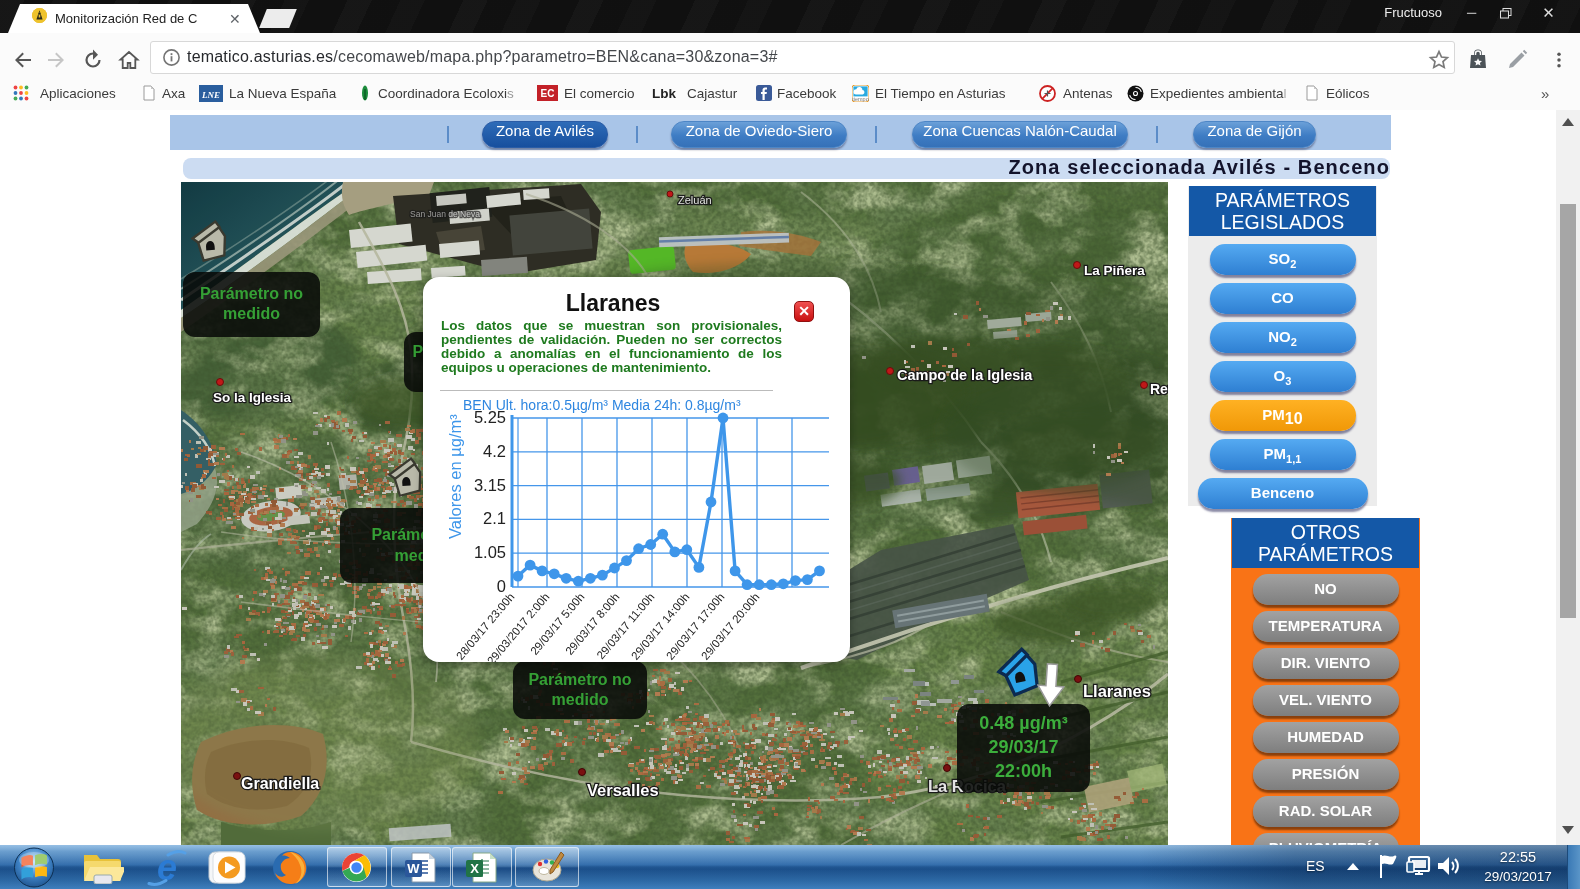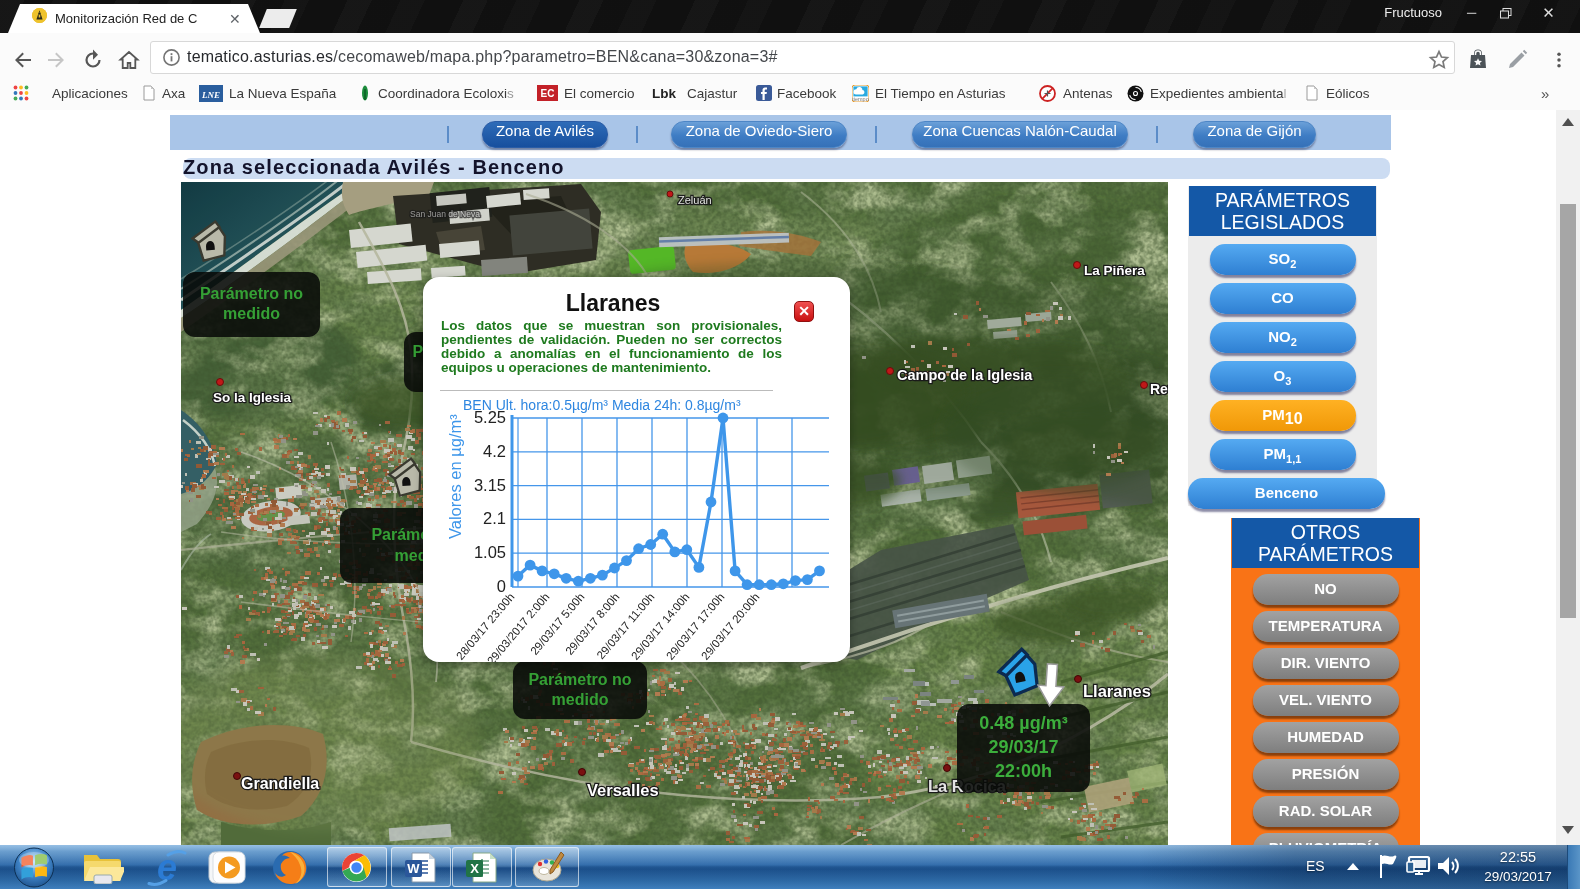--- a/index.html
+++ b/index.html
@@ -26,29 +26,29 @@
 .bk{position:absolute;top:6px;height:20px;font-size:13.5px;color:#3a3a3a;white-space:nowrap;line-height:20px}
 .bico{position:absolute;top:7px;width:16px;height:16px}
 
 #page{position:absolute;left:0;top:110px;width:1556px;height:735px;background:#fff;overflow:hidden}
 #navstrip{position:absolute;left:170px;top:5px;width:1221px;height:35px;background:#a9c5e8}
 .zbtn{position:absolute;top:6px;height:27px;border-radius:13px;color:#fff;font-size:15px;text-align:center;
  background:linear-gradient(#6ba0d8,#3e7cc4 55%,#3571b8);box-shadow:0 2px 2px rgba(0,0,40,.35);border:1px solid #4d86c6}
 .zbtn.sel{background:linear-gradient(#2e6cb8,#174f9e);border-color:#2a5ca6}
 .zsep{position:absolute;top:11px;width:2px;height:17px;background:#5b8cc8}
 #titlestrip{position:absolute;left:183px;top:48px;width:1207px;height:21px;background:#ccdcf2;border-radius:8px}
-#titlestrip div{text-align:left;font-size:20px;font-weight:bold;color:#13132b;margin-top:-2px;letter-spacing:1.1px}
+#titlestrip div{text-align:right;font-size:20px;font-weight:bold;color:#13132b;margin-top:-2px;letter-spacing:1.1px}
 #mapwrap{position:absolute;left:181px;top:72px;width:987px;height:663px;overflow:hidden}
 
 #sidebar{position:absolute;left:1188px;top:76px;width:189px;height:662px;background:#ececec;padding-top:0}
 .shead{background:#1458a7;color:#fff;font-size:19.5px;text-align:center;padding:3px 0;line-height:22px;margin:0 1px}
 .pbtn{position:relative;margin:8px auto 0;width:146px;height:31px;border-radius:15px;color:#fff;font-weight:bold;font-size:15px;
  text-align:center;line-height:29px;background:linear-gradient(#55aaf2,#2e7fd2);box-shadow:0 3px 2px rgba(0,0,60,.45)}
 .pbtn.orange{background:linear-gradient(#ffb123,#f09807)}
-.pbtn.wide{width:197px}
+.pbtn.wide{width:170px}
 .gbtn{position:relative;margin:6px auto 0;width:146px;height:31px;border-radius:15px;color:#fff;font-weight:bold;font-size:15px;
  text-align:center;line-height:29px;background:linear-gradient(#a2a2a2,#7e7e7e);box-shadow:0 3px 2px rgba(0,0,0,.45)}
 
 #sbar{position:absolute;left:1556px;top:110px;width:24px;height:735px;background:#f1f1f1}
 #sthumb{position:absolute;left:4px;top:94px;width:16px;height:414px;background:#a6a6a6}
 .sarr{position:absolute;left:6px;width:0;height:0;border-left:6px solid transparent;border-right:6px solid transparent}
 
 #taskbar{position:absolute;left:0;top:845px;width:1580px;height:44px;
  background:linear-gradient(#79aedd 0%,#4d8ac4 15%,#2a67a8 45%,#1f5896 55%,#2e6ca9 80%,#3f7fbd 100%)}
 #taskbar:before{content:"";position:absolute;inset:0;background:linear-gradient(rgba(255,255,255,.22),rgba(255,255,255,.05) 45%,rgba(0,0,30,.10) 50%,rgba(255,255,255,0))}
@@ -125,21 +125,21 @@
           <circle cx="8" cy="2.5" r="1.9" fill="#fb2"></circle>
           <circle cx="13.5" cy="2.5" r="1.9" fill="#4a5"></circle>
           <circle cx="2.5" cy="8" r="1.9" fill="#37b"></circle>
           <circle cx="8" cy="8" r="1.9" fill="#e44"></circle>
           <circle cx="13.5" cy="8" r="1.9" fill="#fb2"></circle>
           <circle cx="2.5" cy="13.5" r="1.9" fill="#4a5"></circle>
           <circle cx="8" cy="13.5" r="1.9" fill="#37b"></circle>
           <circle cx="13.5" cy="13.5" r="1.9" fill="#e44"></circle>
         </g>
       </svg>
- <div class="bk" style="left:52px">Aplicaciones</div>
+ <div class="bk" style="left:40px">Aplicaciones</div>
  <svg class="bico" style="left:141px" viewBox="0 0 16 16">
         <path d="M3 1h7l3 3v11H3z" fill="#fff" stroke="#9a9a9a"></path>
         <path d="M10 1l3 3h-3z" fill="#c9c9c9"></path>
       </svg>
  <div class="bk" style="left:162px">Axa</div>
  <svg class="bico" style="left:199px;width:24px;height:17px" viewBox="0 0 24 17">
         <rect width="24" height="17" fill="#2a5e9e"></rect>
         <text x="12" y="12.5" font-size="9" font-style="italic" font-weight="bold" fill="#fff" text-anchor="middle" font-family="Liberation Serif">LNE</text>
       </svg>
  <div class="bk" style="left:229px">La Nueva España</div>

